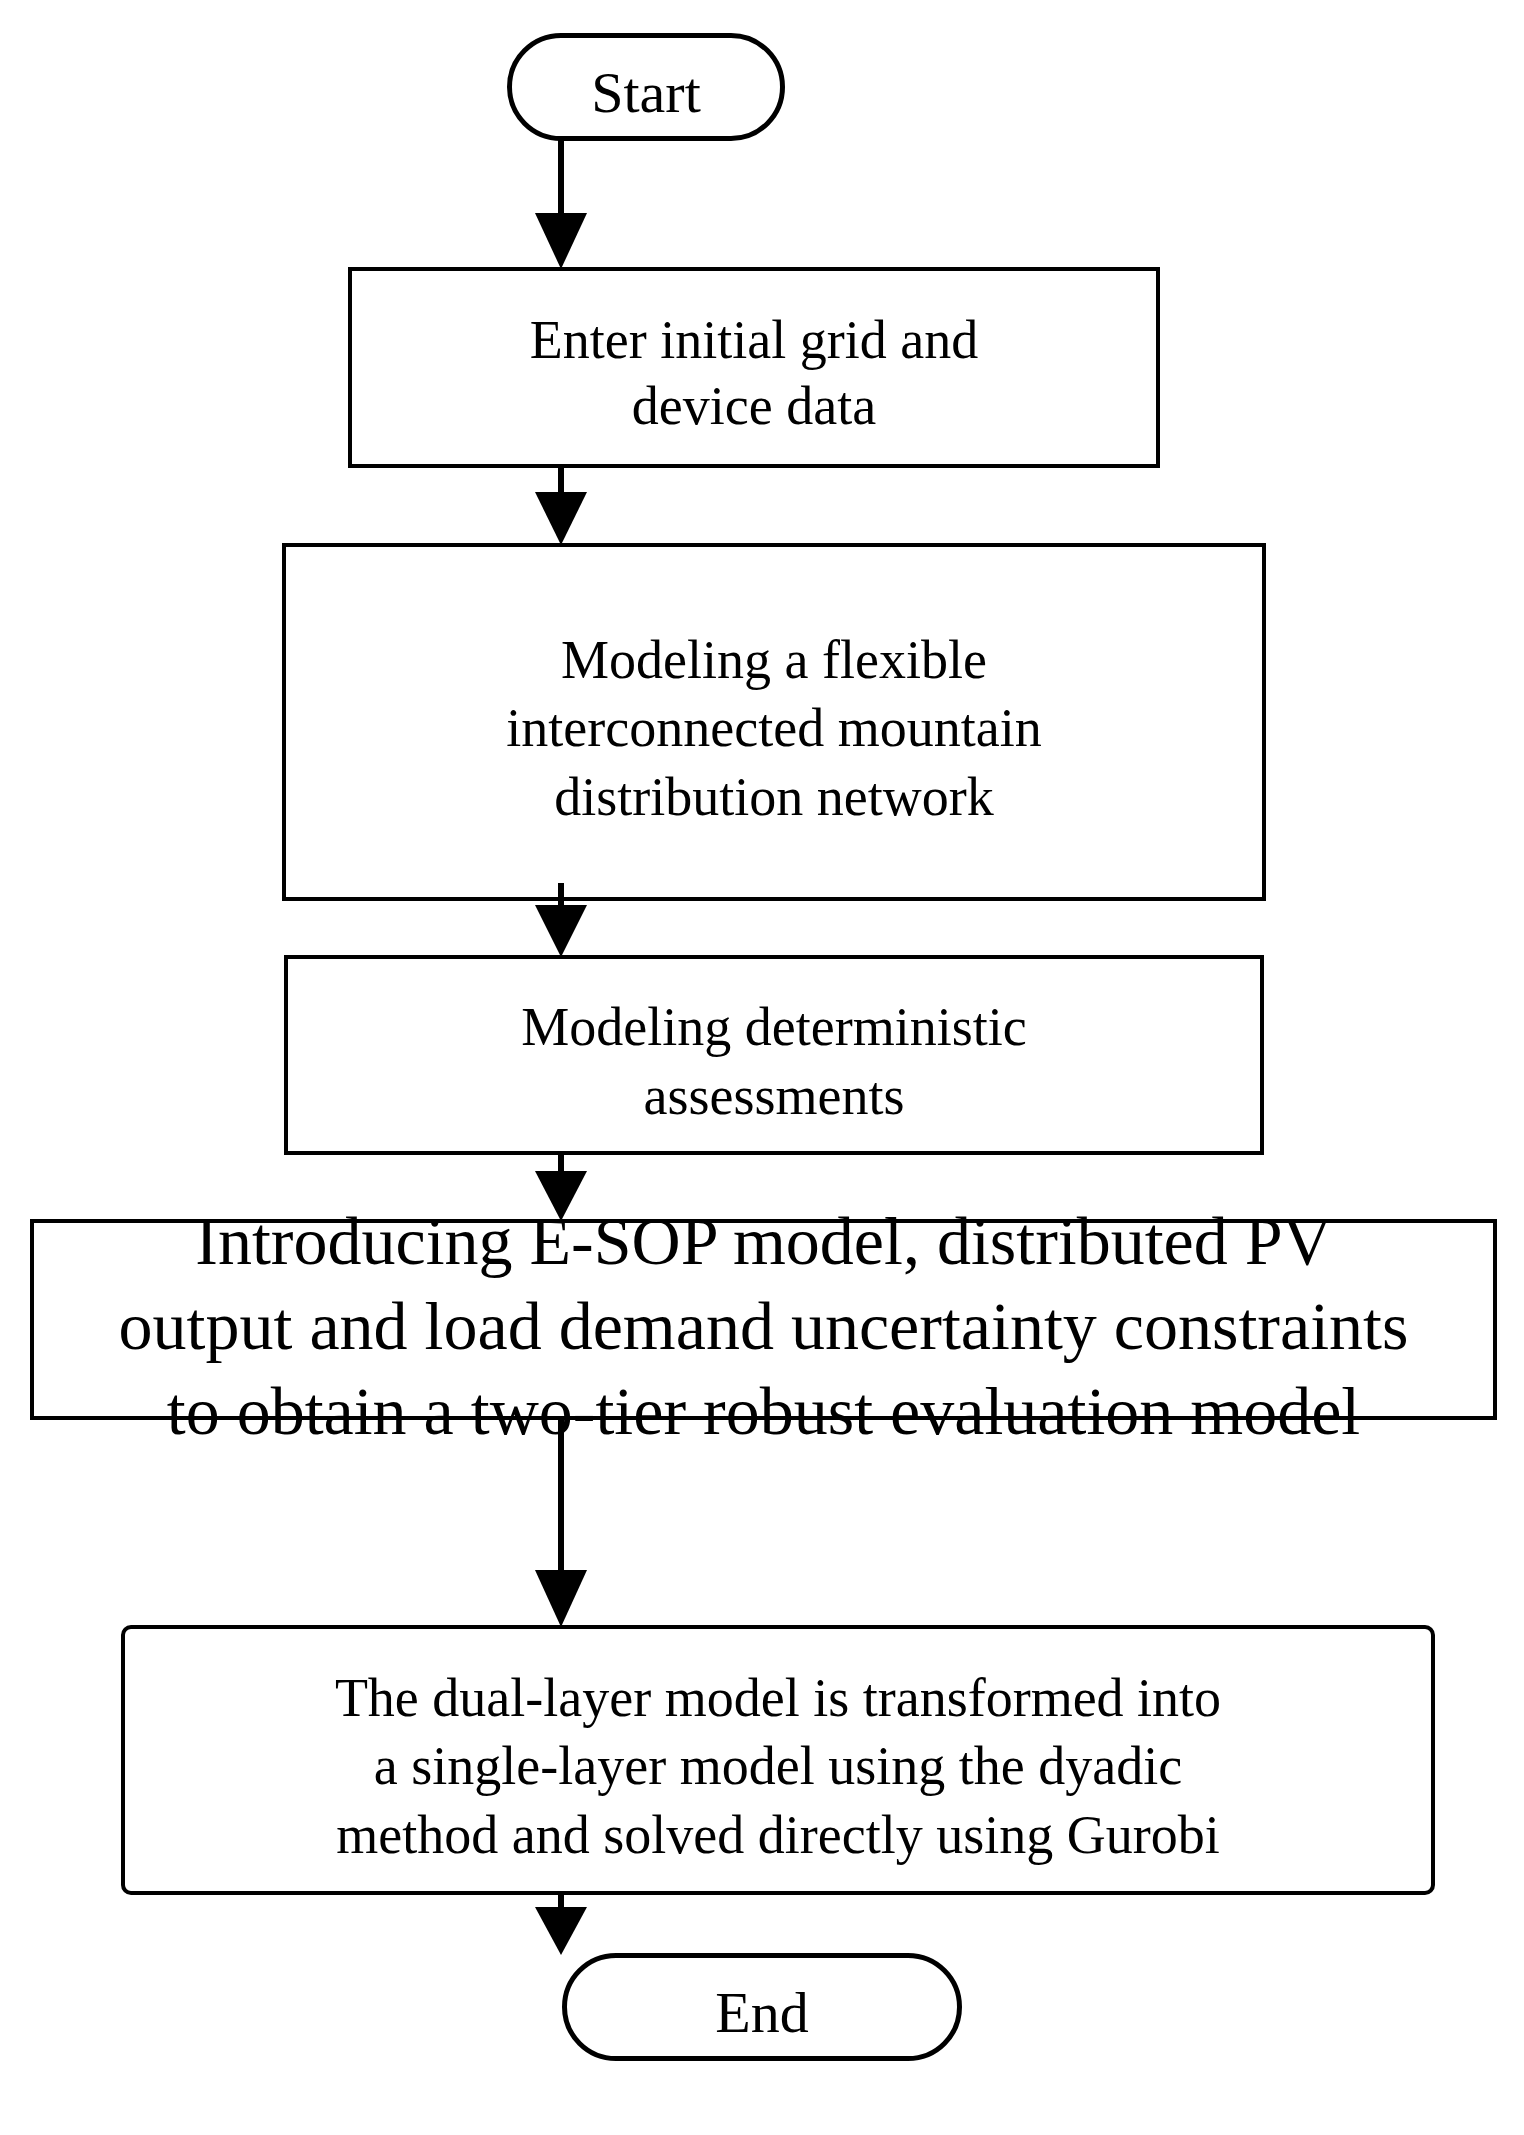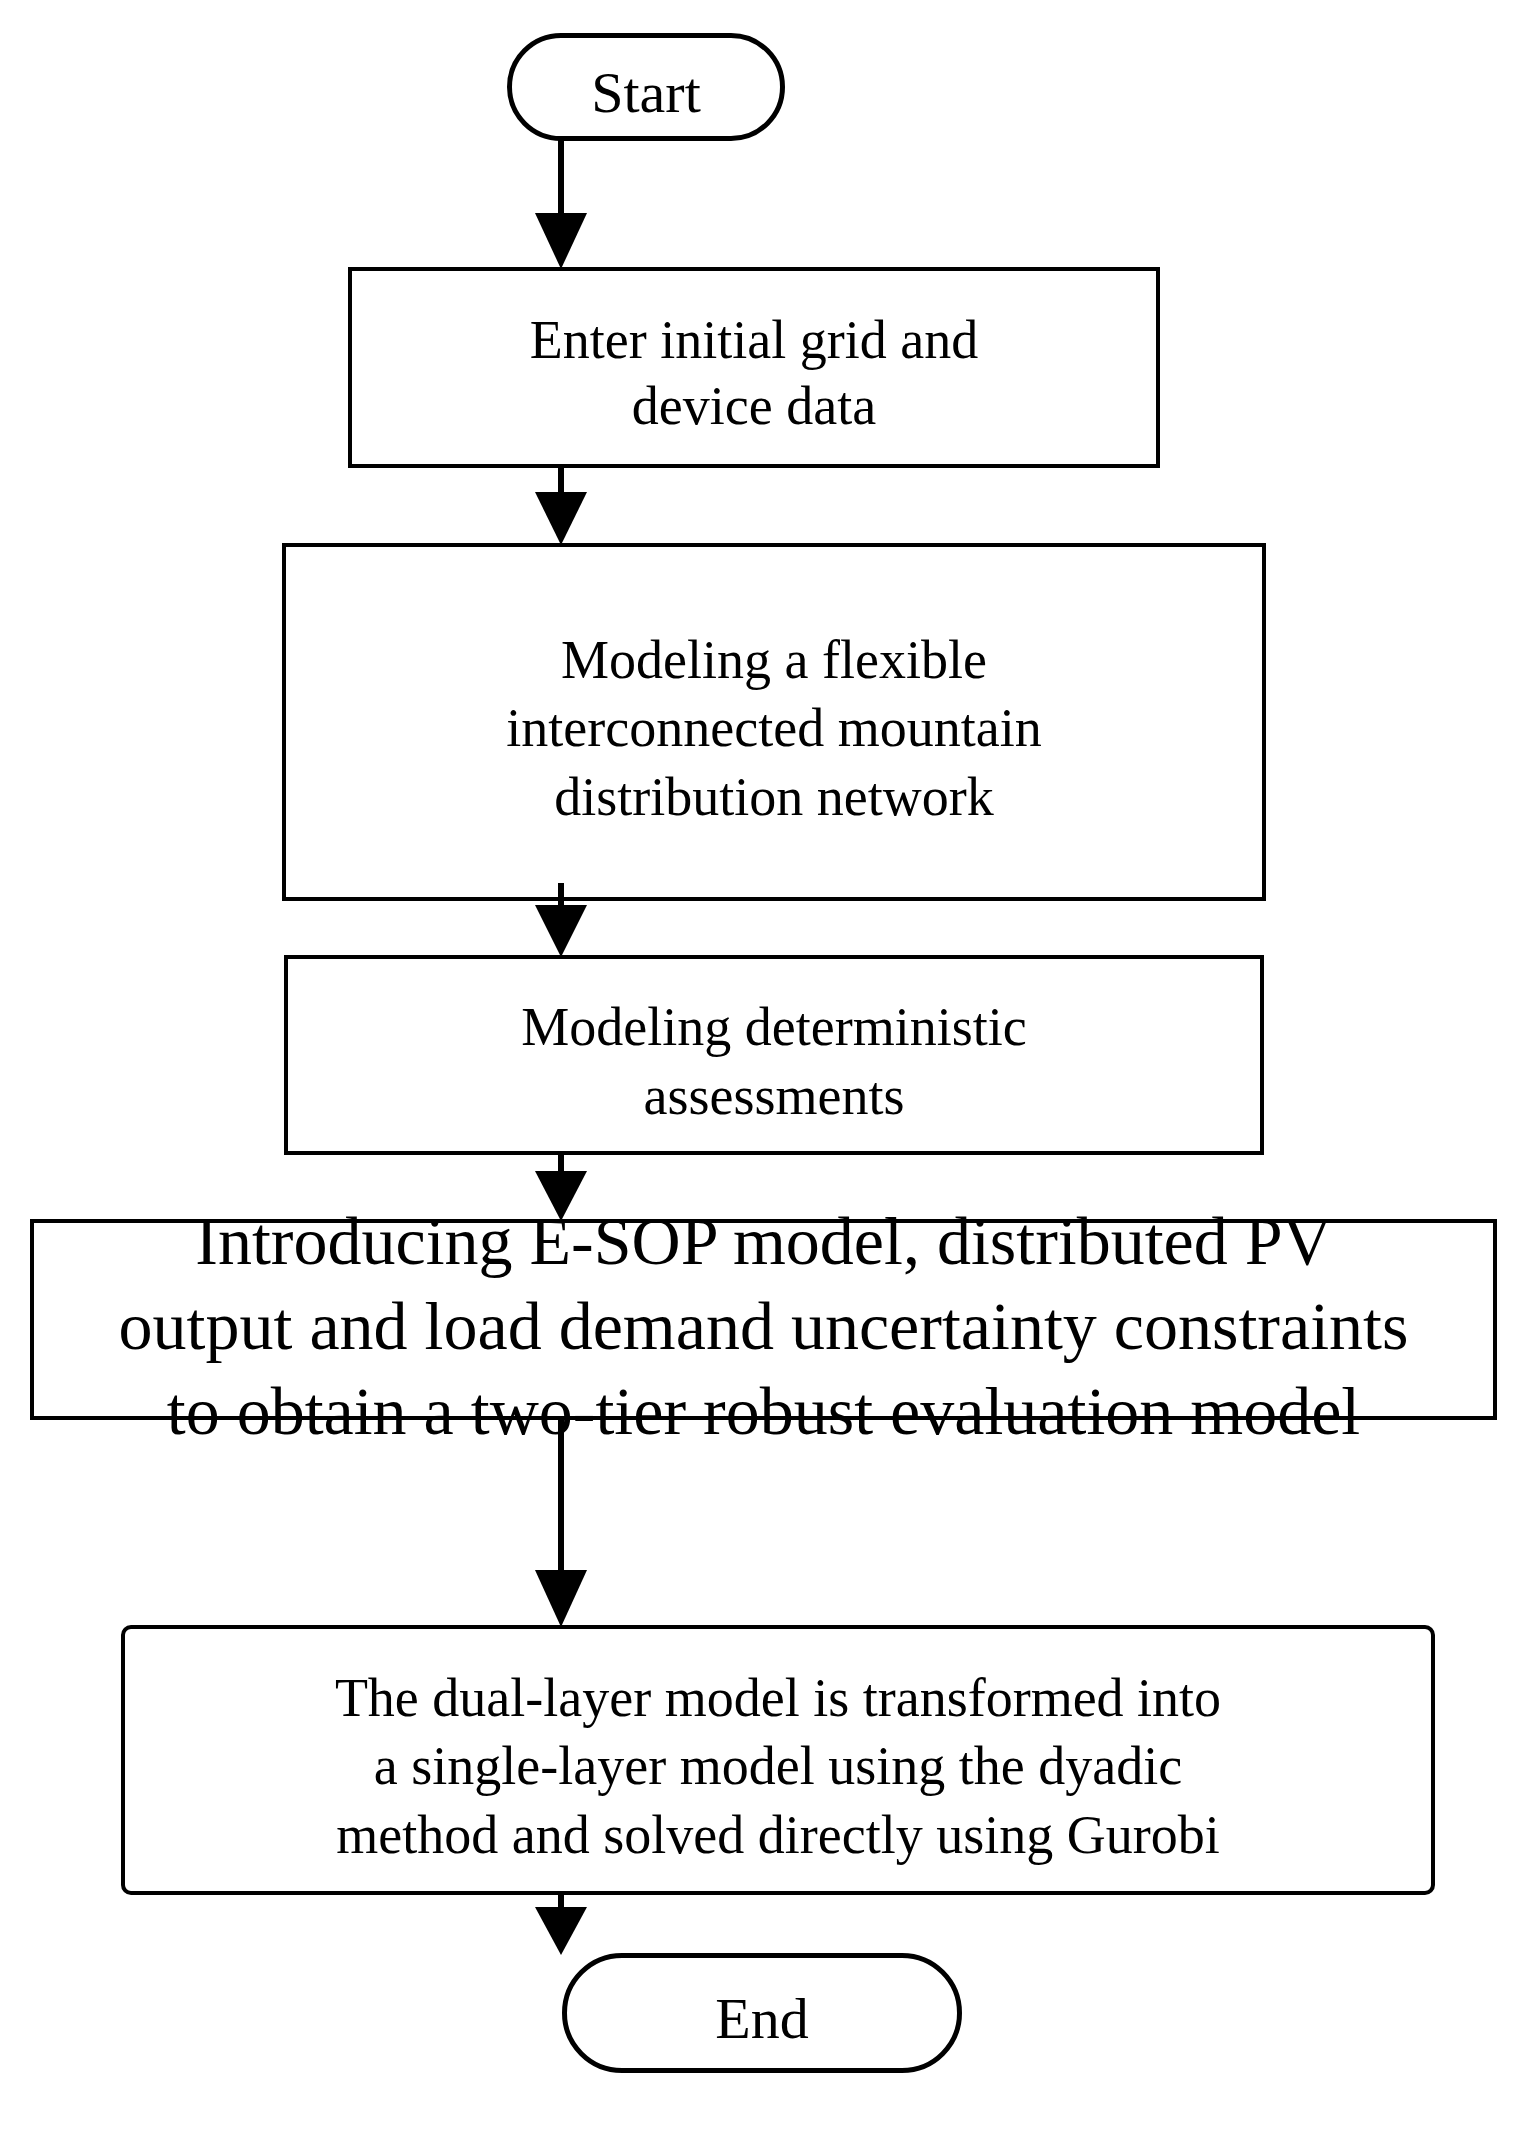--- a/index.html
+++ b/index.html
@@ -68,21 +68,21 @@
 
   #node-box3    { left: 284px;  top: 955px;  width: 980px;  height: 200px; }
   #node-box3 .label    { font-size: 54px; line-height: 1.26; }
 
   #node-box4    { left: 30px;   top: 1219px; width: 1467px; height: 201px; }
   #node-box4 .label    { font-size: 68px; line-height: 1.25; }
 
   #node-box5    { left: 121px;  top: 1625px; width: 1314px; height: 270px; border-radius: 10px; }
   #node-box5 .label    { font-size: 54px; line-height: 1.26; }
 
-  #node-end     { left: 562px;  top: 1953px; width: 400px;  height: 120px; }
+  #node-end     { left: 562px;  top: 1953px; width: 400px;  height: 108px; }
   #node-end .label     { font-size: 58px; line-height: 1.05; }
 
   
   #conn-1 { left: 521px; top: 139px;  width: 80px;  height: 132px; }
   #conn-2 { left: 521px; top: 466px;  width: 80px;  height: 81px;  }
   #conn-3 { left: 521px; top: 883px;  width: 80px;  height: 76px;  }
   #conn-4 { left: 521px; top: 1153px; width: 80px;  height: 70px;  }
   #conn-5 { left: 521px; top: 1418px; width: 80px;  height: 211px; }
   #conn-6 { left: 521px; top: 1893px; width: 80px;  height: 64px;  }
 </style>

